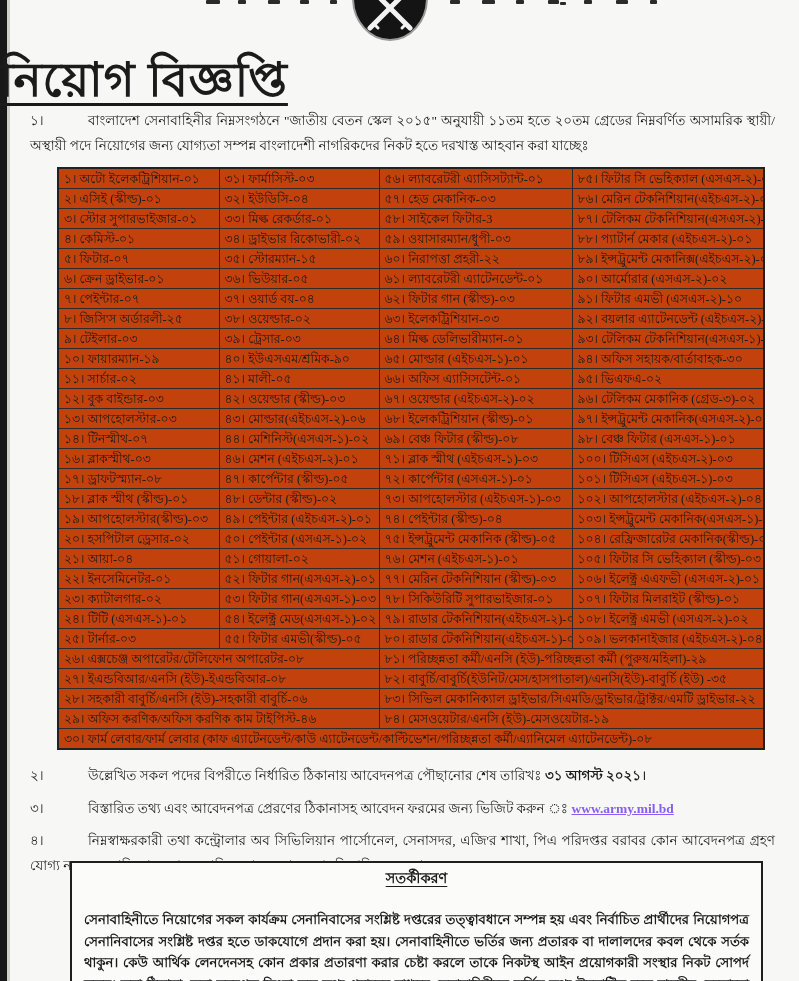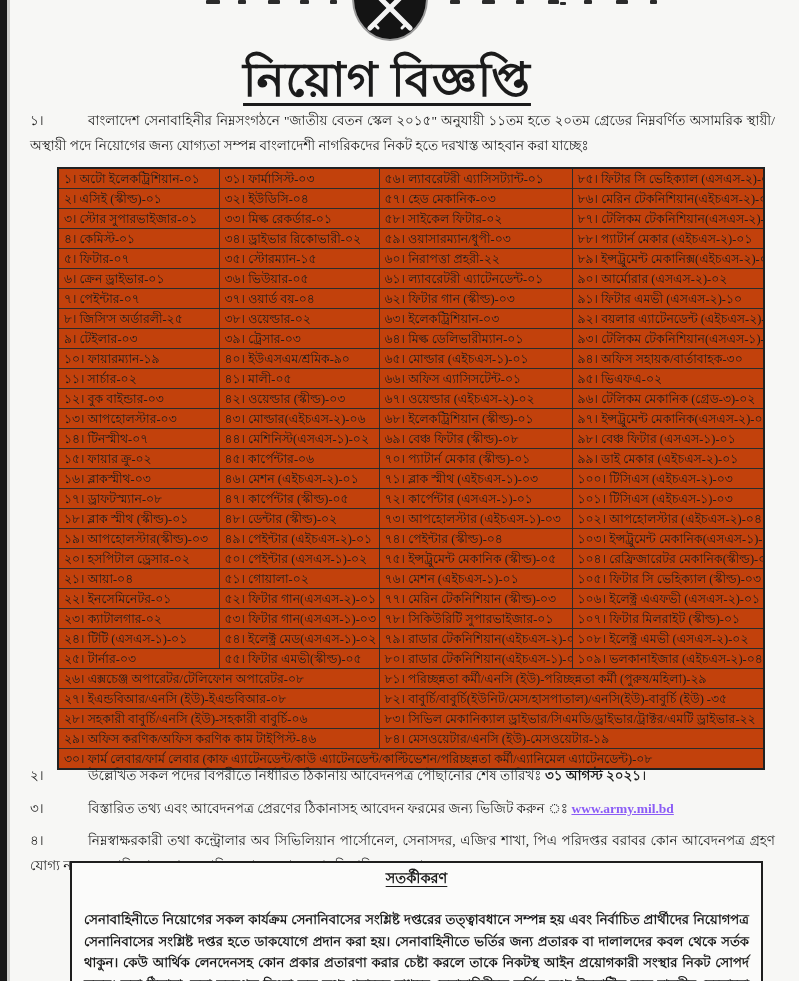--- a/index.html
+++ b/index.html
@@ -7,21 +7,21 @@
     width:799px;height:981px;overflow:hidden;position:relative;
     background:#f7f7f5;
     font-family:"Liberation Serif","DejaVu Serif",serif;
     color:#1b1b1b;
   }
   .scan-edge{position:absolute;left:0;top:0;width:7px;height:981px;background:#181818;}
   .scan-edge2{position:absolute;left:7px;top:0;width:3px;height:981px;background:#cfcfcc;}
   .top-frag{position:absolute;top:0;height:4px;background:#2b2b2b;border-radius:1px;}
   .badge{position:absolute;left:350px;top:0;width:80px;height:42px;overflow:hidden;}
   .page-title{
-    position:absolute;top:44px;left:0;width:774px;text-align:center;
+    position:absolute;top:44px;left:0;width:774px;text-align:left;
     font-size:47px;font-weight:bold;letter-spacing:1px;
     text-decoration:underline;text-underline-offset:7px;text-decoration-thickness:3px;
   }
   .para{position:absolute;left:30px;width:745px;font-size:13.5px;line-height:25px;text-align:justify;}
   .para .num{display:inline-block;min-width:58px;}
   #p1{top:108px;}
   #p2{top:763px;}
   #p3{top:796px;}
   #p4{top:828px;}
   .bold{font-weight:bold;}
@@ -101,21 +101,21 @@
       </tr>
       <tr>
         <td>২। এসিই (স্কীল্ড)-০১</td>
         <td>৩২। ইউডিসি-০৪</td>
         <td>৫৭। হেড মেকানিক-০৩</td>
         <td>৮৬। মেরিন টেকনিশিয়ান(এইচএস-২)-০৩</td>
       </tr>
       <tr>
         <td>৩। স্টোর সুপারভাইজার-০১</td>
         <td>৩৩। মিল্ক রেকর্ডার-০১</td>
-        <td>৫৮। সাইকেল ফিটার-০২</td>
+        <td>৫৮। সাইকেল ফিটার-3</td>
         <td>৮৭। টেলিকম টেকনিশিয়ান(এসএস-২)-০১</td>
       </tr>
       <tr>
         <td>৪। কেমিস্ট-০১</td>
         <td>৩৪। ড্রাইভার রিকোভারী-০২</td>
         <td>৫৯। ওয়াসারম্যান/ধুপী-০৩</td>
         <td>৮৮। প্যাটার্ন মেকার (এইচএস-২)-০১</td>
       </tr>
       <tr>
         <td>৫। ফিটার-০৭</td>
@@ -171,26 +171,20 @@
         <td>৬৮। ইলেকট্রিশিয়ান (স্কীল্ড)-০১</td>
         <td>৯৭। ইন্সট্রুমেন্ট মেকানিক(এসএস-২)-০১</td>
       </tr>
       <tr>
         <td>১৪। টিনস্মীথ-০৭</td>
         <td>৪৪। মেশিনিস্ট(এসএস-১)-০২</td>
         <td>৬৯। বেঞ্চ ফিটার (স্কীল্ড)-০৮</td>
         <td>৯৮। বেঞ্চ ফিটার (এসএস-১)-০১</td>
       </tr>
       <tr>
-        <td>১৫। ফায়ার ক্রু-০২</td>
-        <td>৪৫। কার্পেন্টার-০৬</td>
-        <td>৭০। প্যাটার্ন মেকার (স্কীল্ড)-০১</td>
-        <td>৯৯। ডাই মেকার (এইচএস-২)-০১</td>
-      </tr>
-      <tr>
         <td>১৬। ব্লাকস্মীথ-০৩</td>
         <td>৪৬। মেশন (এইচএস-২)-০১</td>
         <td>৭১। ব্লাক স্মীথ (এইচএস-১)-০৩</td>
         <td>১০০। টিসিএস (এইচএস-২)-০৩</td>
       </tr>
       <tr>
         <td>১৭। ড্রাফটস্ম্যান-০৮</td>
         <td>৪৭। কার্পেন্টার (স্কীল্ড)-০৫</td>
         <td>৭২। কার্পেন্টার (এসএস-১)-০১</td>
         <td>১০১। টিসিএস (এইচএস-১)-০৩</td>

